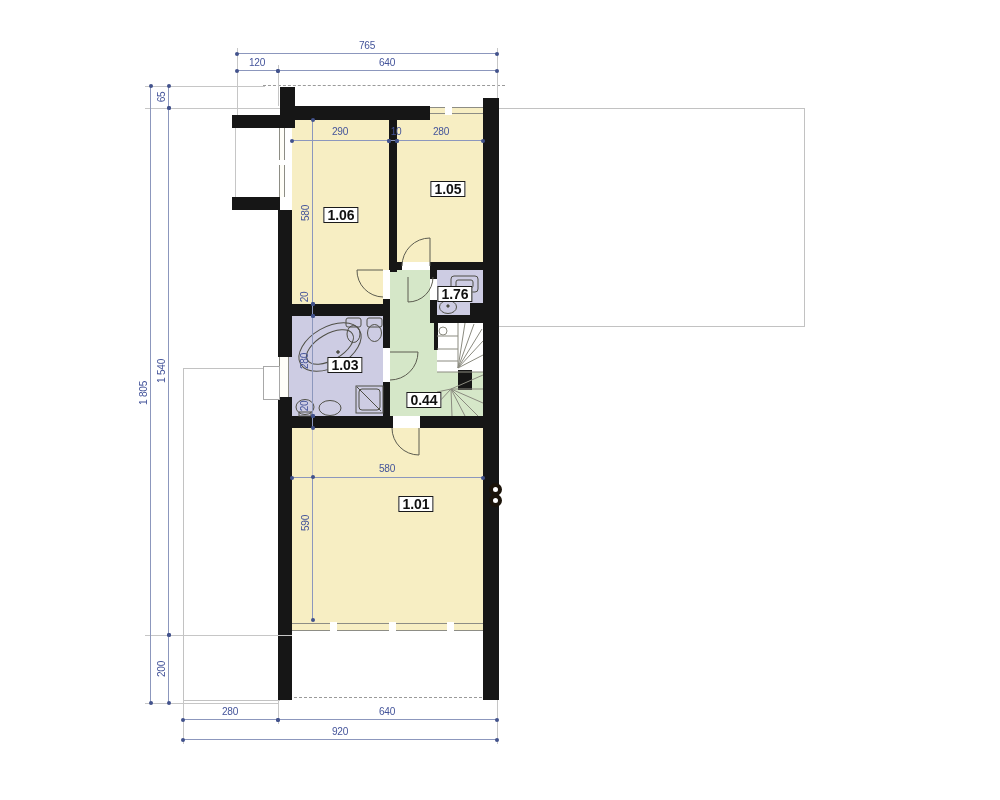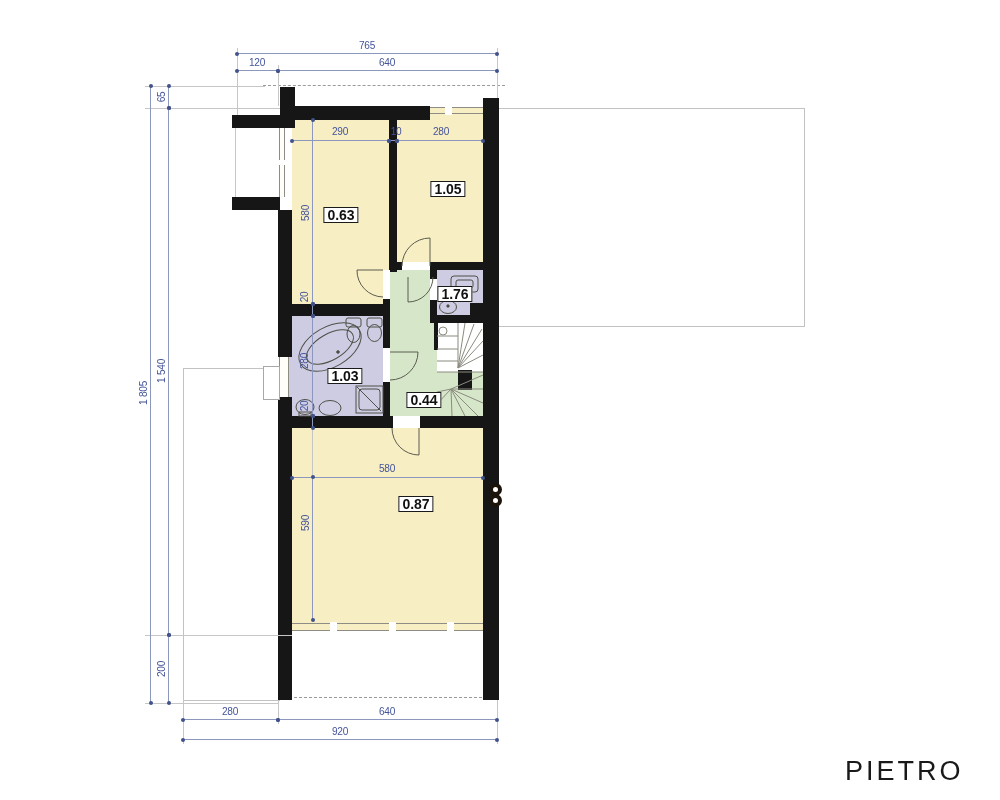--- a/index.html
+++ b/index.html
@@ -210,22 +210,21 @@
   <div class="dl v" style="left:312px;top:477px;height:143px"></div>
   <div class="dtext vv" style="left:305px;top:523px">590</div>
 
   <div class="dl h" style="left:183px;top:719px;width:95px"></div>
   <div class="dtext" style="left:230px;top:711px">280</div>
   <div class="dl h" style="left:278px;top:719px;width:219px"></div>
   <div class="dtext" style="left:387px;top:711px">640</div>
   <div class="dl h" style="left:183px;top:739px;width:314px"></div>
   <div class="dtext" style="left:340px;top:731px">920</div>
 
-  <div class="rlabel" style="left:341px;top:215px">0.63</div>
+  <div class="rlabel" style="left:341px;top:215px">1.06</div>
   <div class="rlabel" style="left:448px;top:189px">1.05</div>
   <div class="rlabel" style="left:455px;top:294px">1.76</div>
-  <div class="rlabel" style="left:345px;top:376px">1.03</div>
+  <div class="rlabel" style="left:345px;top:365px">1.03</div>
   <div class="rlabel" style="left:424px;top:400px">0.44</div>
-  <div class="rlabel" style="left:416px;top:504px">0.87</div>
-
-  <div class="title" style="left:845px;top:756px">PIETRO</div>
+  <div class="rlabel" style="left:416px;top:504px">1.01</div>
+
 
 </div>
 
 </body></html>

